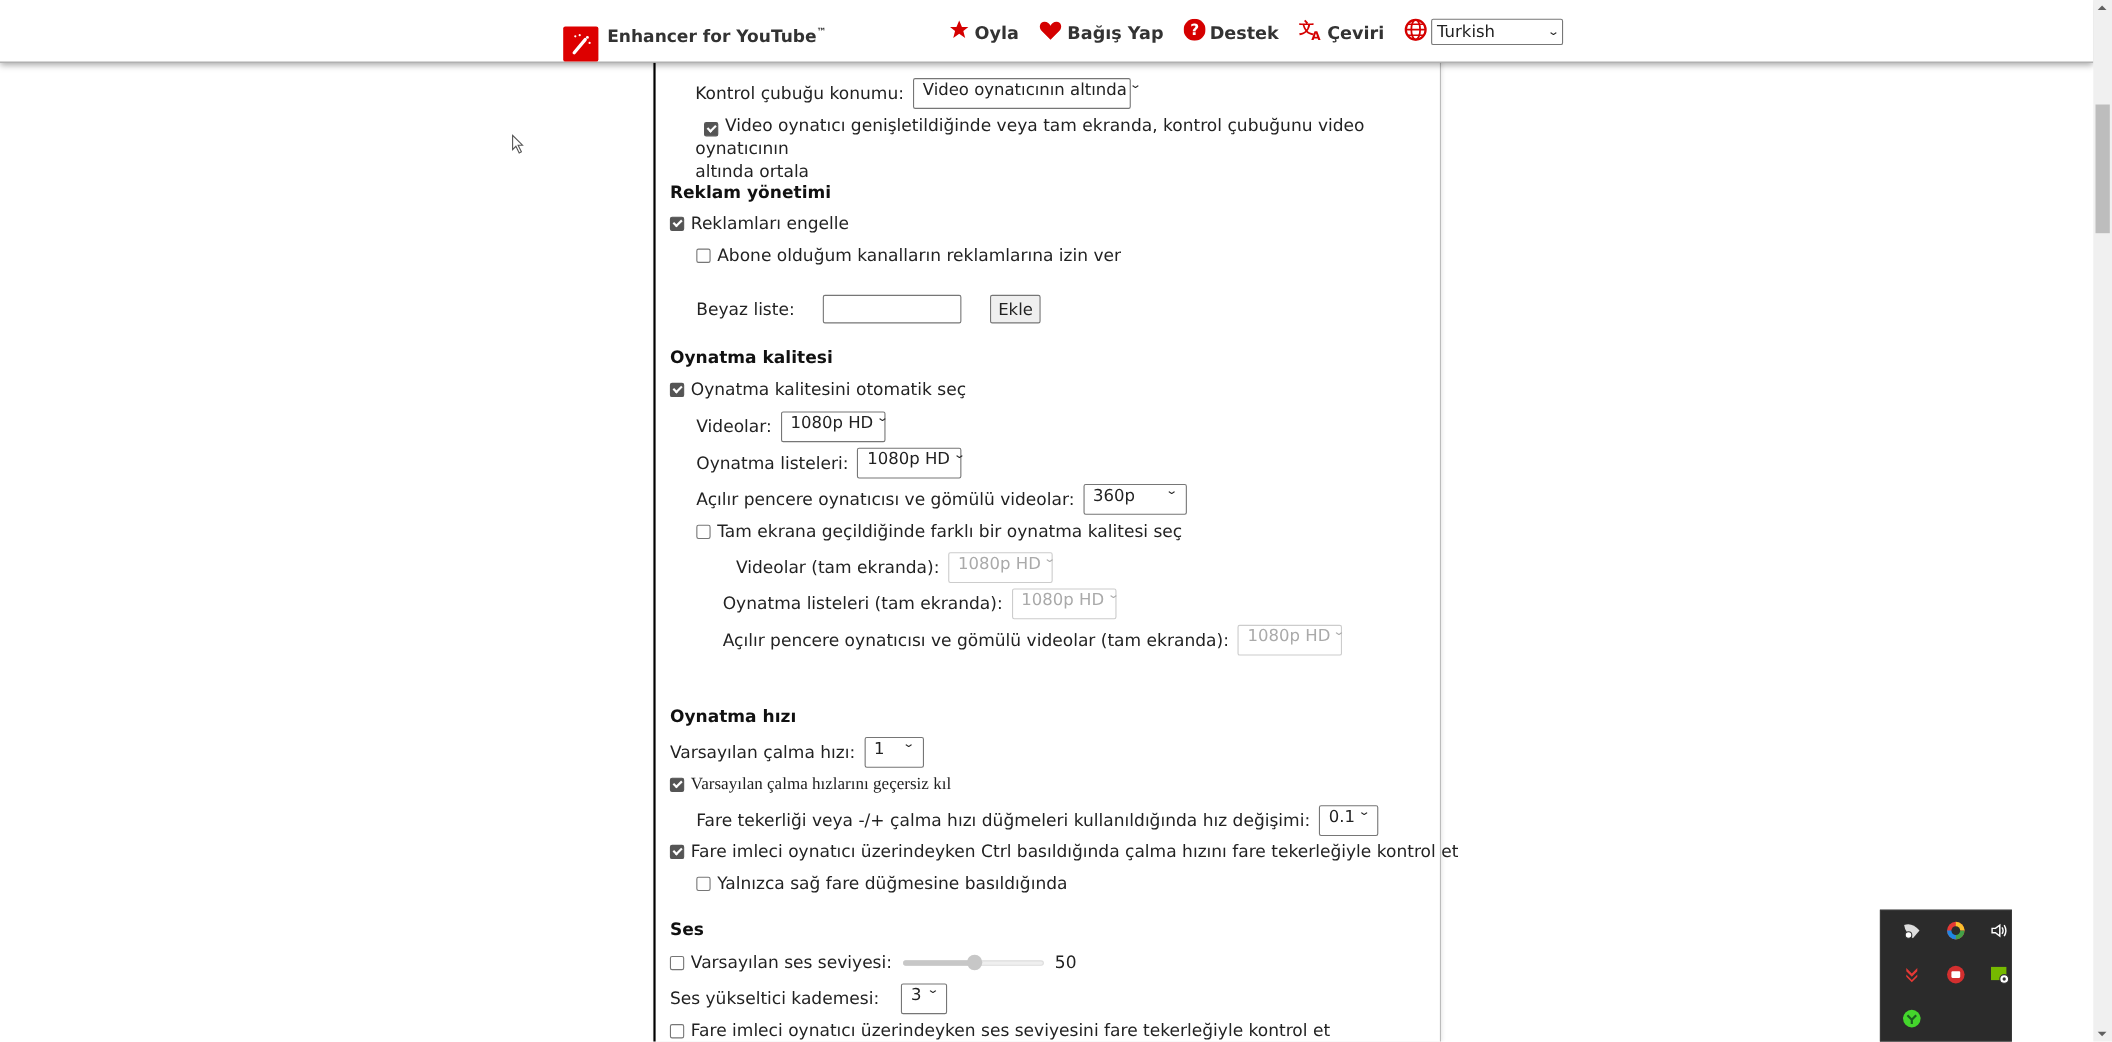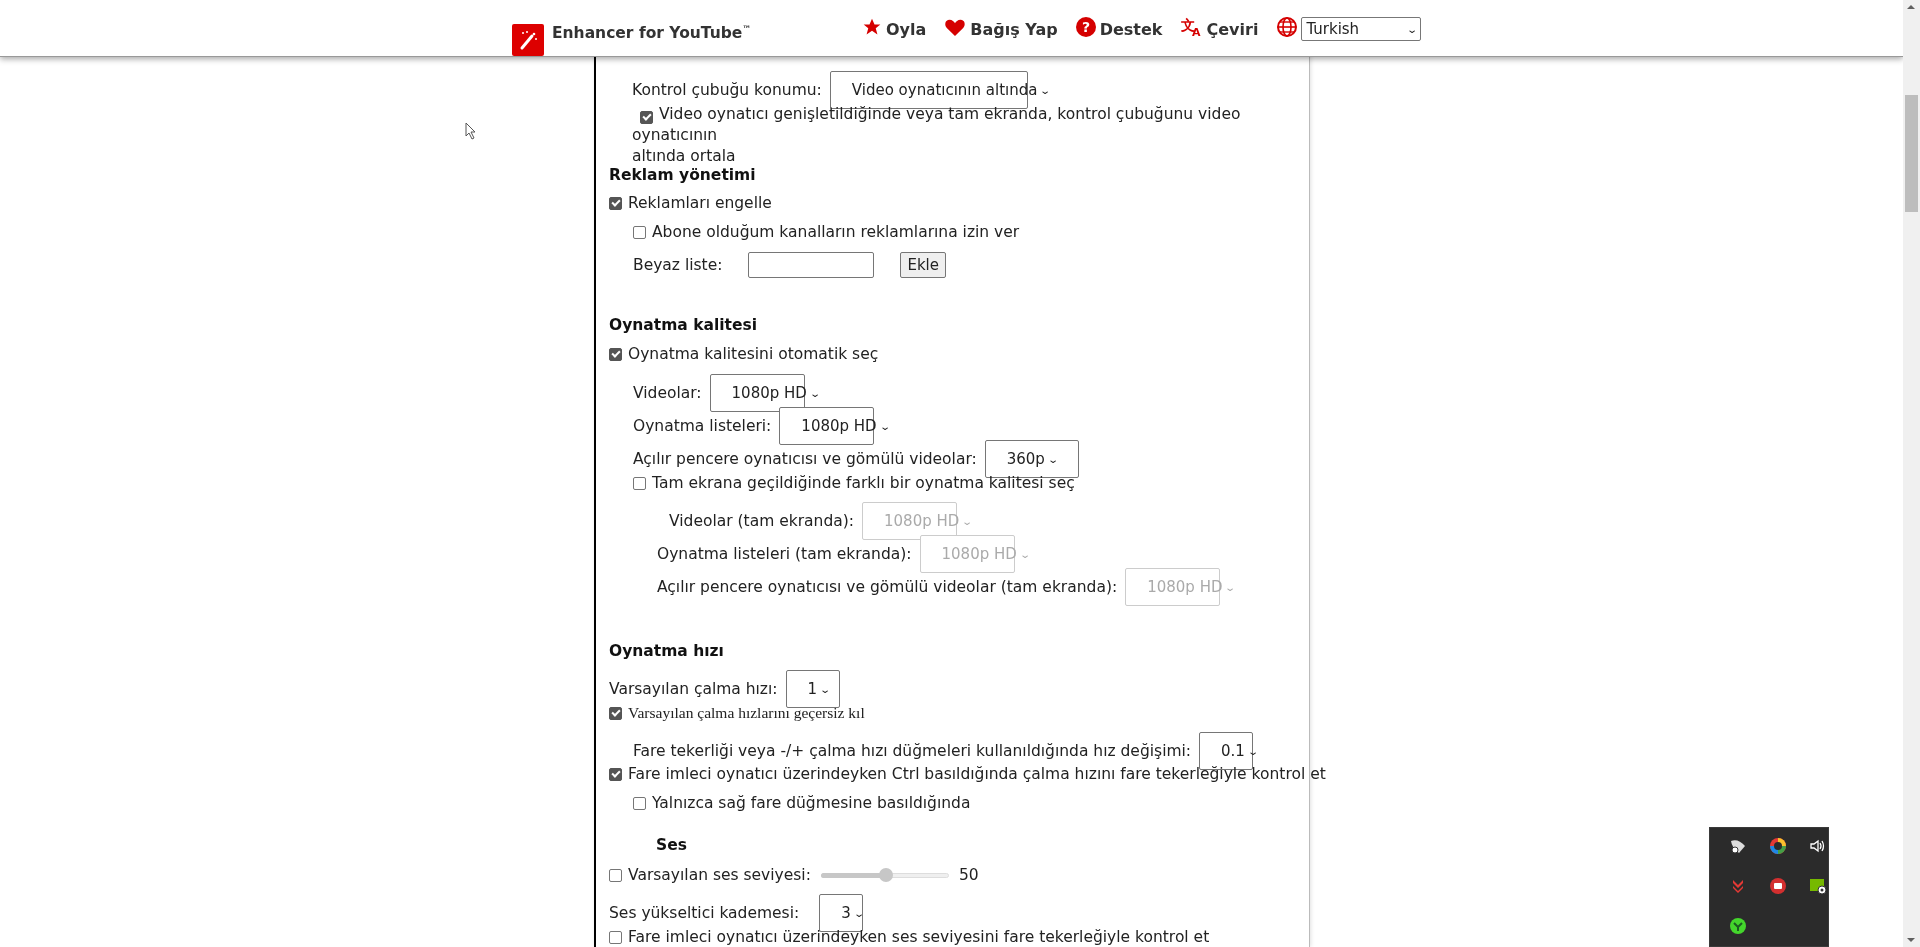--- a/index.html
+++ b/index.html
@@ -38,23 +38,23 @@
   .cb {
     width: 13px; height: 13px; border: 1px solid #767676; border-radius: 2px; background: #fff;
     margin-right: 6px; flex: none; display: inline-flex; align-items: center; justify-content: center;
   }
   .cb.checked { background: #555; border-color: #555; }
   .cb.checked::after {
     content: ""; width: 6px; height: 3px; border-left: 2px solid #fff; border-bottom: 2px solid #fff;
     transform: rotate(-45deg) translate(1px,-1px);
   }
   .sel {
-    display: inline-flex; align-items: center; justify-content: space-between;
-    height: 38px; border: 1px solid #767676; border-radius: 2px; background: #fff;
-    padding: 0 21px; margin-left: 8px; font-size: 15px; color: #222;
+    display: inline-flex; justify-content: space-between;
+    height: 28px; border: 1px solid #767676; border-radius: 2px; background: #fff;
+    padding: 0 8px; margin-left: 8px; font-size: 15px; color: #222;
   }
   .sel.disabled { border-color: #ccc; color: #aaa; }
   .chev { font-size: 10px; margin-left: 4px; transform: scaleX(1.4); }
   .textin { width: 126px; height: 26px; border: 1px solid #767676; border-radius: 2px; margin-left: 8px; background: #fff; }
   .btn { height: 26px; border: 1px solid #767676; border-radius: 2px; background: #efefef; padding: 0 6px; margin-left: 8px; display: inline-flex; align-items: center; font-size: 15px; }
 
   .slider { position: relative; width: 128px; height: 10px; margin-left: 10px; margin-right: 10px; }
   .slider .track { position: absolute; left: 0; top: 3px; width: 128px; height: 5px; border-radius: 3px; background: #efefef; border: 1px solid #ddd; }
   .slider .fill { position: absolute; left: 0; top: 3px; width: 64px; height: 5px; border-radius: 3px; background: #c7c7c7; }
   .slider .thumb { position: absolute; left: 58px; top: -2px; width: 14px; height: 14px; border-radius: 50%; background: #c7c7c7; }
@@ -145,21 +145,21 @@
 
   <div class="row heading" style="left:13px; top:166px;">Reklam yönetimi</div>
   <div class="row" style="left:13px; top:194px;">
     <span class="cb checked"></span>
     <span>Reklamları engelle</span>
   </div>
   <div class="row" style="left:37px; top:223px;">
     <span class="cb"></span>
     <span>Abone olduğum kanalların reklamlarına izin ver</span>
   </div>
-  <div class="row" style="left:37px; top:252px;gap:18px;">
+  <div class="row" style="left:37px; top:268px;gap:18px;">
     <span>Beyaz liste:</span>
     <div class="textin"></div>
     <div class="btn">Ekle</div>
   </div>
 
   <div class="row heading" style="left:13px; top:316px;">Oynatma kalitesi</div>
   <div class="row" style="left:13px; top:345px;">
     <span class="cb checked"></span>
     <span>Oynatma kalitesini otomatik seç</span>
   </div>
@@ -231,21 +231,21 @@
   </div>
   <div class="row" style="left:13px; top:765px;">
     <span class="cb checked"></span>
     <span>Fare imleci oynatıcı üzerindeyken Ctrl basıldığında çalma hızını fare tekerleğiyle kontrol et</span>
   </div>
   <div class="row" style="left:37px; top:794px;">
     <span class="cb"></span>
     <span>Yalnızca sağ fare düğmesine basıldığında</span>
   </div>
 
-  <div class="row heading" style="left:13px; top:836px;margin-left:47px;">Ses</div>
+  <div class="row heading" style="left:13px; top:836px;">Ses</div>
   <div class="row" style="left:13px; top:866px;">
     <span class="cb"></span>
     <span>Varsayılan ses seviyesi:</span>
     <div class="slider">
       <div class="track"></div>
       <div class="fill"></div>
       <div class="thumb"></div>
     </div>
     <span>50</span>
   </div>

